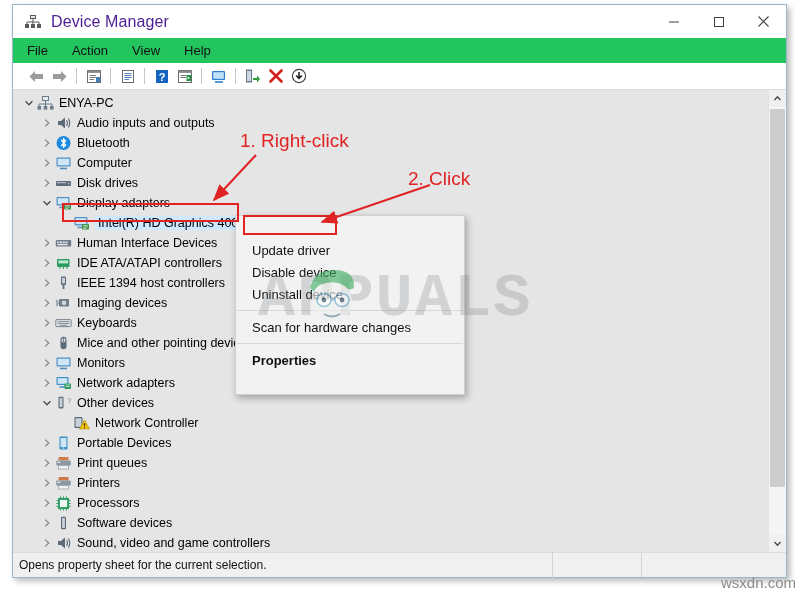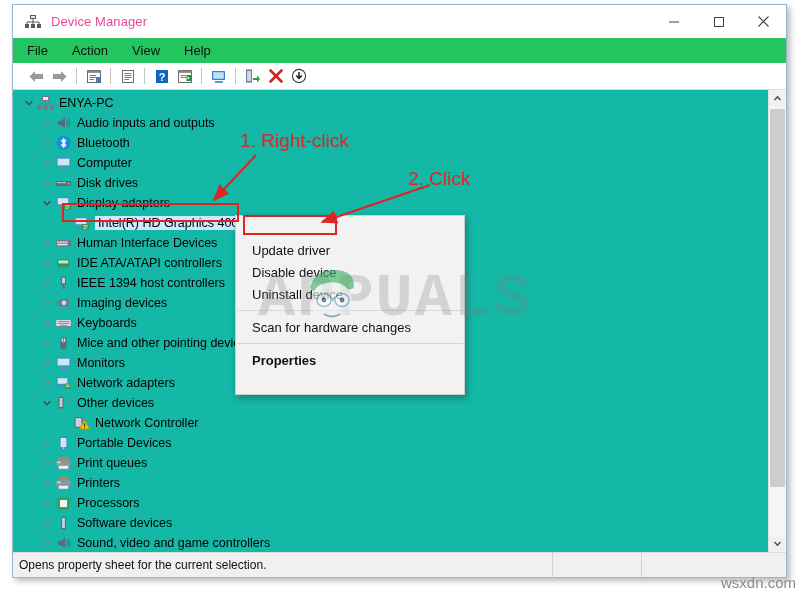--- a/index.html
+++ b/index.html
@@ -18,41 +18,41 @@
     box-sizing:border-box;
     box-shadow:3px 3px 6px rgba(0,0,0,.28);
     display:flex;flex-direction:column;
   }
   
   .titlebar{
     height:33px;background:#ffffff;display:flex;align-items:center;
     flex:0 0 auto;position:relative;
   }
   .title-icon{width:18px;height:18px;margin-left:11px;margin-right:9px;position:relative;flex:0 0 auto;}
-  .title-text{font-size:13px;color:#ec4899;letter-spacing:.1px;}
+  .title-text{font-size:16px;color:#4c1d95;letter-spacing:.1px;}
   .winbtns{margin-left:auto;display:flex;height:33px;}
   .winbtn{width:45px;height:33px;display:flex;align-items:center;justify-content:center;color:#404040;}
   .winbtn svg{display:block;}
   
   .menubar{
     height:25px;background:#22c55e;display:flex;align-items:center;
     padding-left:14px;flex:0 0 auto;
   }
   .menuitem{font-size:13px;color:#111;margin-right:24px;}
   
   .toolbar{
     height:26px;background:#ffffff;display:flex;align-items:center;
     padding-left:12px;flex:0 0 auto;border-bottom:1px solid #dcdcdc;
   }
   .tb{width:23px;height:22px;display:flex;align-items:center;justify-content:center;}
   .tsep{width:1px;height:16px;background:#c6c6c6;margin:0 5px;}
   
   .content{flex:1 1 auto;display:flex;position:relative;background:#ffffff;overflow:hidden;}
   .treepane{
-    flex:1 1 auto;position:relative;background:#14b8a6;overflow:hidden;
+    flex:1 1 auto;position:relative;background:#e5e5e5;overflow:hidden;
     padding-top:3px;
   }
   .row{
     height:20px;display:flex;align-items:center;font-size:12.5px;color:#000;
     white-space:nowrap;position:relative;
   }
   .twisty{
     width:16px;height:20px;flex:0 0 auto;display:flex;align-items:center;justify-content:center;
     color:#5a5a5a;
   }

